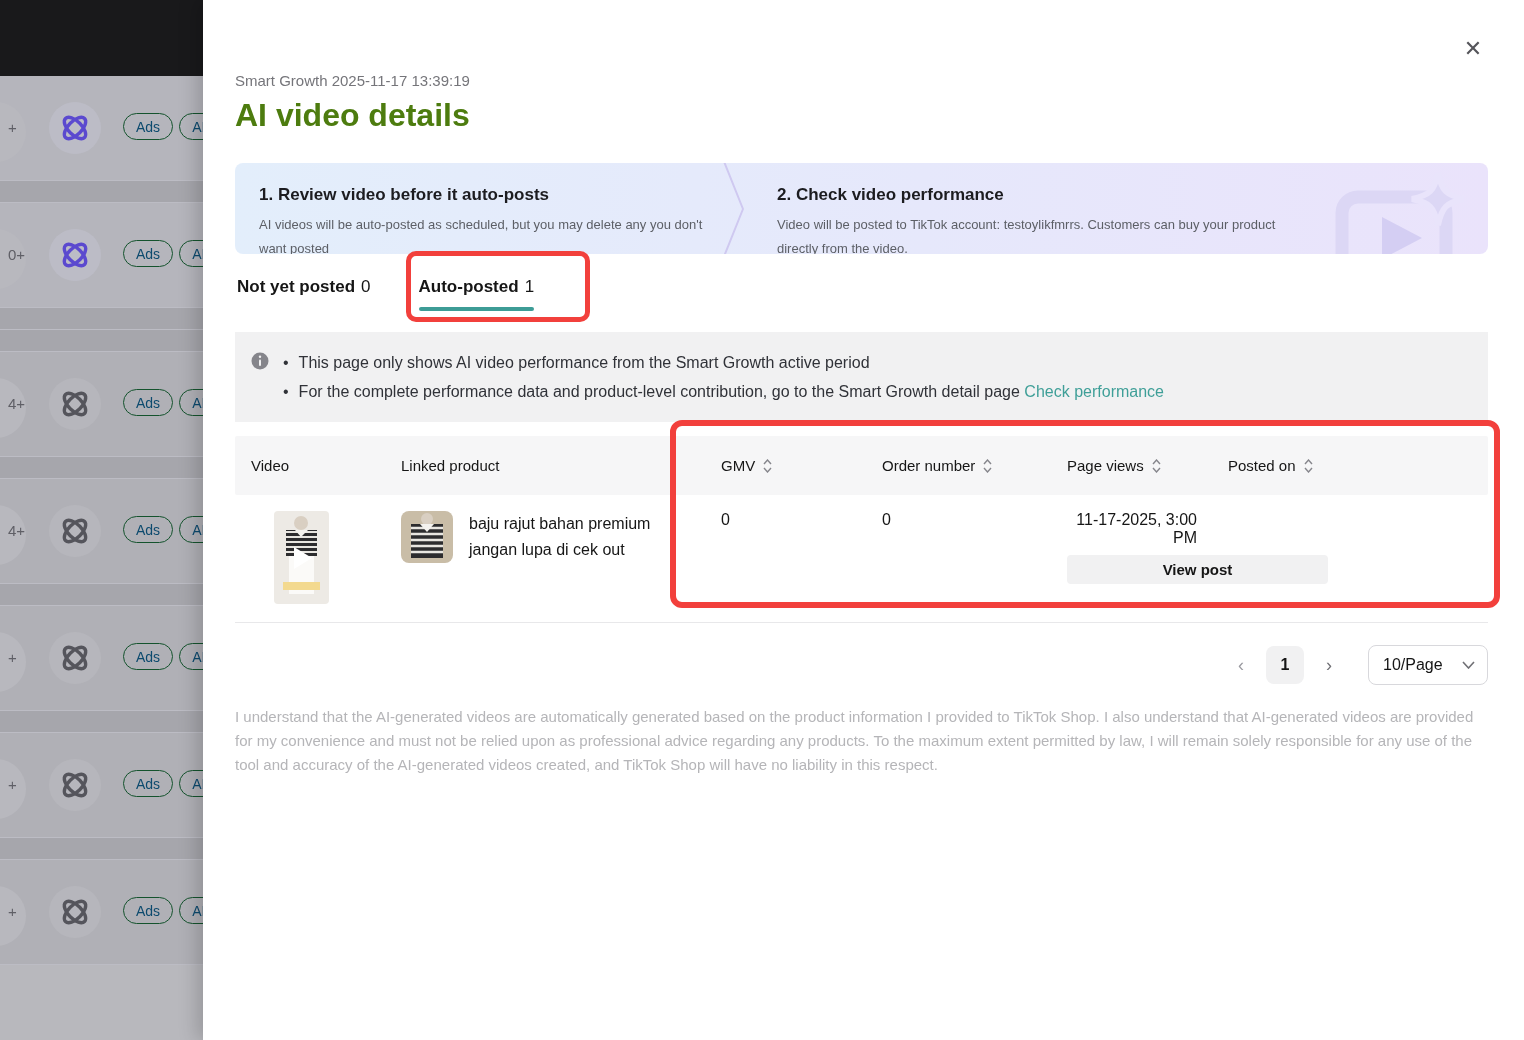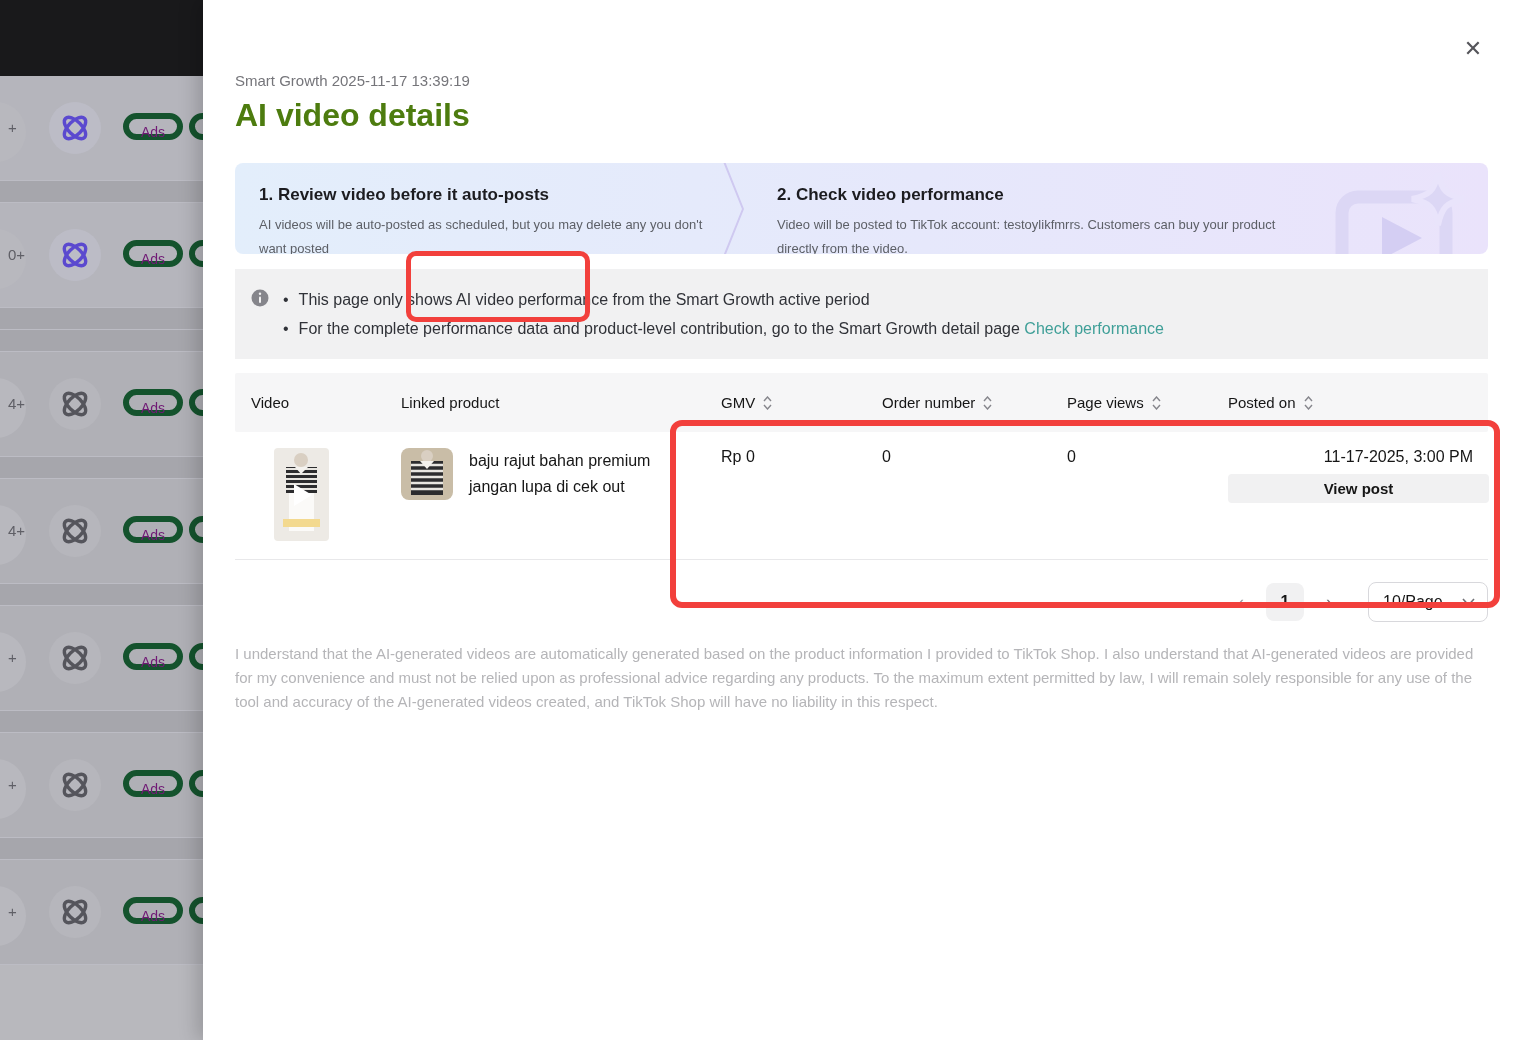--- a/index.html
+++ b/index.html
@@ -17,21 +17,21 @@
     border-radius:50%; background:#b8b8be; }
   .bg-left-text { position:absolute; left:8px; top:43px; font-size:15px; color:#5f5f66; }
   .bg-icon-circle { position:absolute; left:49px; top:26px; width:52px; height:52px;
     border-radius:50%; background:#b6b6bc; display:flex; align-items:center; justify-content:center; }
   .bg-row.accent .bg-icon-circle { background:#bcbcc6; }
   .atom-icon { width:36px; height:36px; }
   .atom-icon ellipse { fill:none; stroke:#55555c; stroke-width:6; }
   .bg-row.accent .atom-icon ellipse { stroke:#5b49cf; }
   .bg-pills { position:absolute; left:123px; top:37px; display:flex; gap:6px; white-space:nowrap; }
   .pill { display:inline-block; padding:2px 12px; height:27px; line-height:22px;
-    border:6px solid #14532d; border-radius:14px; font-size:14px; color:#701a75; }
+    border:1px solid #14532d; border-radius:14px; font-size:14px; color:#0c4a6e; }
   .bg-footer { height:90px; background:#b8b8bd; }
 
   
   .modal { position:absolute; left:203px; top:0; width:1321px; height:1040px;
     background:#ffffff; box-shadow:-6px 0 18px rgba(0,0,0,.18); }
   .modal-inner { position:relative; padding:32px 36px 0 32px;margin-top:40px; }
   .eyebrow { font-size:15px; color:#75757a; }
   .modal-title { margin-top:8px; font-size:32px; font-weight:bold; color:#4d7c0f; }
   .close-btn { position:absolute; top:36px; right:38px; width:26px; height:26px;
     font-size:22px; line-height:24px; text-align:center; color:#55555a; cursor:pointer; background:none; border:none; }
@@ -239,20 +239,28 @@
         <div class="step-title">2. Check video performance</div>
         <div class="step-body">Video will be posted to TikTok account: testoylikfmrrs. Customers can buy your product directly from the video.</div>
       </div>
       <svg class="banner-art" width="150" height="120" viewBox="0 0 150 120">
         <rect x="12" y="32" width="104" height="82" rx="16" fill="none" stroke="#dcd7f5" stroke-width="13"></rect>
         <path d="M52 52 L92 73 L52 94 Z" fill="#d4cef3"></path>
         <path d="M108 8 C112 26 116 30 134 34 C116 38 112 42 108 60 C104 42 100 38 82 34 C100 30 104 26 108 8 Z" fill="#dcd7f5" stroke="#e9e4fb" stroke-width="6"></path>
       </svg>
     </div>
 
+    <div class="tabs">
+      <div class="tab">
+        <span>Not yet posted</span><span class="count">0</span>
+      </div>
+      <div class="tab active">
+        <span>Auto-posted</span><span class="count">1</span>
+      </div>
+    </div>
 
     <div class="notice">
       <svg class="info-icon" width="18" height="18" viewBox="0 0 18 18">
         <circle cx="9" cy="9" r="8.5" fill="#85858b"></circle>
         <rect x="8" y="7.5" width="2" height="6.5" rx="1" fill="#f1f1f2"></rect>
         <circle cx="9" cy="4.8" r="1.2" fill="#f1f1f2"></circle>
       </svg>
       <div class="bullets">
         <div class="bullet"><span>This page only shows AI video performance from the Smart Growth active period</span></div>
         <div class="bullet"><span>For the complete performance data and product-level contribution, go to the Smart Growth detail page</span> <span class="link">Check performance</span></div>
@@ -331,21 +339,20 @@
         <div class="td prod-cell">
           <svg class="prod-thumb" viewBox="0 0 52 52">
             <rect width="52" height="52" fill="#c9bda7"></rect>
             <circle cx="26" cy="8" r="6" fill="#d9cfc2"></circle>
             <rect x="10" y="13" width="32" height="34" fill="#2c2c2e"></rect>
             <path d="M10 17 h32 M10 23 h32 M10 29 h32 M10 35 h32 M10 41 h32" stroke="#e8e6e1" stroke-width="2.5"></path>
             <path d="M19 13 L26 21 L33 13 Z" fill="#f4f2ee"></path>
           </svg>
           <div class="prod-name">baju rajut bahan premium jangan lupa di cek out</div>
         </div>
-        <div class="td">Rp 0</div>
         <div class="td">0</div>
         <div class="td">0</div>
         <div class="td posted-cell">
           <div>11-17-2025, 3:00 PM</div>
           <button class="view-post-btn">View post</button>
         </div>
       </div>
     </div>
 
     <div class="pagination">

